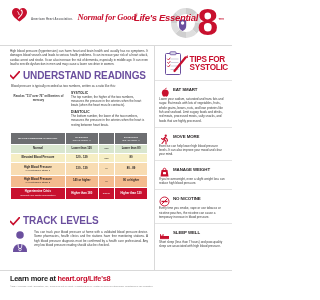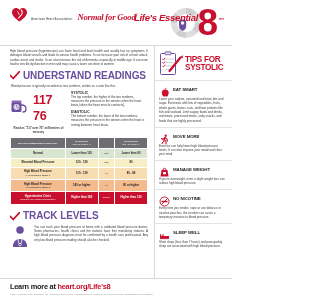--- a/index.html
+++ b/index.html
@@ -74,33 +74,33 @@
   .r-s2 td    { background: #f3bb8e; }
   .r-crisis td{ background: #c8102e; color: #fff; }
   .cell-and { font-size: 2.5px; font-weight: 400; }
 
   
   .track { display: flex; gap: 4px; margin-top: 4px; }
   .track-icon { width: 20px; height: 22px; flex: none; }
   .track-text { font-size: 3.0px; line-height: 1.45; color: #3a3a3a; text-align: justify; }
 
   
-  .tips-head { display: flex; align-items: center; gap: 2px; padding: 5px 4px 3px 5px; }
+  .tips-head { display: flex; align-items: center; gap: 2px; padding: 5px 4px 3px 5px; justify-content: flex-end; }
   .tips-clip { width: 24px; height: 26px; flex: none; }
   .tips-title { font-size: 8.2px; font-weight: 700; color: #c8102e; line-height: 1.02; letter-spacing: -.3px; }
 
   .tip { padding: 3px 5px 3.5px 5px; border-top: .8px solid #e3e3e3; }
   .tip:first-of-type { border-top: none; }
   .tip-head { display: flex; align-items: center; gap: 3px; margin-bottom: 2px; }
   .tip-ico { width: 11px; height: 11px; flex: none; }
   .tip-name { font-size: 4.4px; font-weight: 700; color: #231f20; letter-spacing: -.1px; white-space: nowrap; }
   .tip-body { font-size: 3.0px; line-height: 1.45; color: #3a3a3a; text-align: left; }
 
   
-  .footer { position: absolute; left: 0; bottom: 0; width: 232px; height: 22px; padding: 3px 8px 0 10px; border-top: 1.2px solid #d9d9d9; background: #fff; }
+  .footer { position: absolute; left: 0; bottom: 0; width: 232px; height: 30px; padding: 3px 8px 0 10px; border-top: 1.2px solid #d9d9d9; background: #fff; }
   .learn { font-size: 7.4px; font-weight: 700; color: #1a1a1a; letter-spacing: -.25px; }
   .learn .url { color: #c8102e; }
   .disclaim { font-size: 2.2px; color: #8a8a8a; line-height: 1.35; margin-top: 2px; }
 </style>
 </head>
 <body>
 
 <div class="page">
 
   <div class="header">
@@ -156,38 +156,20 @@
           <svg width="10" height="9" viewBox="0 0 20 18">
               <path d="M1 9 L6.5 15 L19 1" fill="none" stroke="#c8102e" stroke-width="3.4" stroke-linecap="round" stroke-linejoin="round"></path>
             </svg>
         </span>
         <span class="sec-title">UNDERSTAND READINGS</span>
       </div>
       <div class="sec-sub">Blood pressure is typically recorded as two numbers, written as a ratio like this:</div>
 
       <div class="reading">
         <div class="reading-left">
-          <div class="bp-row">
-            <span class="bp-icon">
-              <svg width="20" height="18" viewBox="0 0 40 36">
-                <rect x="3" y="8" width="20" height="20" rx="3" fill="#6b4f9e"></rect>
-                <circle cx="13" cy="18" r="6" fill="#ffffff"></circle>
-                <circle cx="13" cy="18" r="4.4" fill="none" stroke="#6b4f9e" stroke-width="1"></circle>
-                <path d="M13 18 L13 14.6" stroke="#6b4f9e" stroke-width="1.2" stroke-linecap="round"></path>
-                <path d="M13 18 L15.6 19.6" stroke="#6b4f9e" stroke-width="1.2" stroke-linecap="round"></path>
-                <path d="M23 14 q9 0 9 8 q0 6 -6 6" fill="none" stroke="#6b4f9e" stroke-width="2.6" stroke-linecap="round"></path>
-                <rect x="3" y="5" width="20" height="4" rx="1.6" fill="#8a6fc0"></rect>
-              </svg>
-            </span>
-            <span class="bp-nums">
-              <span class="bp-sys">117</span>
-              <span class="bp-bar"></span>
-              <span class="bp-dia">76</span>
-            </span>
-          </div>
           <div class="read-as">Read as "117 over 76" millimeters of mercury</div>
         </div>
 
         <div class="reading-right">
           <div class="def-label">SYSTOLIC</div>
           <div class="def-text">The top number, the higher of the two numbers, measures the pressure in the arteries when the heart beats (when the heart muscle contracts).</div>
           <div class="def-label">DIASTOLIC</div>
           <div class="def-text">The bottom number, the lower of the two numbers, measures the pressure in the arteries when the heart is resting between heart beats.</div>
         </div>
       </div>
@@ -243,21 +225,21 @@
               <span>Hypertensive Crisis</span>
               <span class="note">(Consult your doctor immediately)</span>
             </td>
             <td>Higher than 180</td>
             <td class="cell-and">and/or</td>
             <td>Higher than 120</td>
           </tr>
         </tbody>
       </table>
 
-      <div class="sec-head" style="margin-top:5px;align-items:flex-end;">
+      <div class="sec-head" style="margin-top:15px;align-items:flex-end;">
         <span class="check">
           <svg width="10" height="9" viewBox="0 0 20 18">
               <path d="M1 9 L6.5 15 L19 1" fill="none" stroke="#c8102e" stroke-width="3.4" stroke-linecap="round" stroke-linejoin="round"></path>
             </svg>
         </span>
         <span class="sec-title">TRACK LEVELS</span>
       </div>
       <div class="track">
         <span class="track-icon">
           <svg width="20" height="22" viewBox="0 0 40 44">

